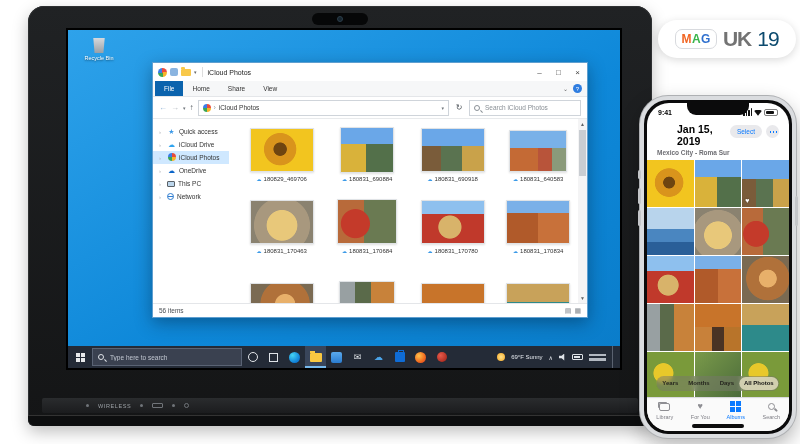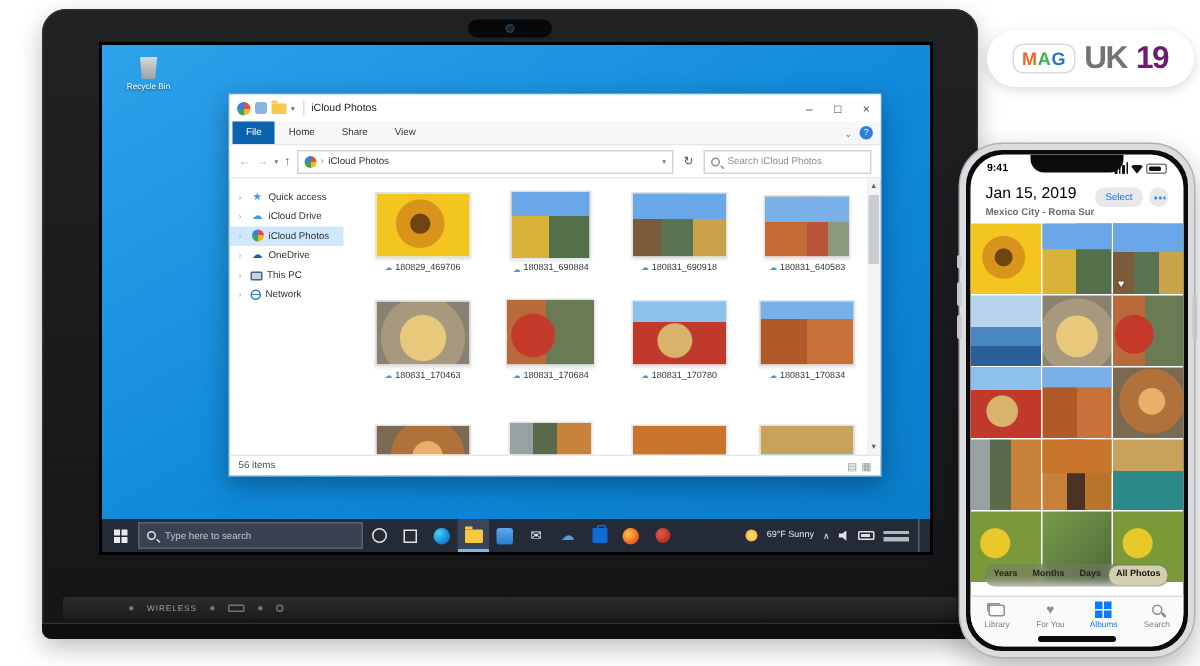--- a/index.html
+++ b/index.html
@@ -158,21 +158,21 @@
     border-radius:0 0 9px 9px;z-index:8;}
   .pstatus{height:16px;display:flex;align-items:center;justify-content:space-between;padding:2px 11px 0;}
   .ptime{font-size:7px;font-weight:bold;color:#000;}
   .sticons{display:flex;align-items:flex-end;gap:2px;}
   .sig{display:flex;align-items:flex-end;gap:1px;}
   .sig i{width:1.5px;background:#111;display:block;border-radius:.5px;}
   .wifi{width:8px;height:6px;background:#111;clip-path:polygon(50% 100%,0 18%,14% 0,86% 0,100% 18%);border-radius:2px;}
   .pbattery{width:14px;height:7px;border:1px solid rgba(0,0,0,.5);border-radius:2px;position:relative;}
   .pbattery:after{content:"";position:absolute;left:1px;top:1px;bottom:1px;width:8px;background:#111;border-radius:1px;}
   .phead{display:flex;justify-content:space-between;align-items:flex-start;padding:5px 10px 4px;}
-  .phtitle{font-size:10.5px;font-weight:normal;color:#000;line-height:1.1;}
+  .phtitle{font-size:10.5px;font-weight:bold;color:#000;line-height:1.1;margin-left:20px;}
   .phsub{font-size:6.5px;font-weight:bold;color:#6e6e73;margin-top:2px;}
   .phactions{display:flex;align-items:center;gap:4px;margin-top:1px;}
   .selpill{height:13px;border-radius:7px;background:#e9e9ec;color:#0a7aff;font-size:6.5px;
     display:flex;align-items:center;padding:0 7px;}
   .morec{width:13px;height:13px;border-radius:50%;background:#e9e9ec;display:flex;align-items:center;justify-content:center;}
   .mdots{width:8px;height:2px;background-image:radial-gradient(circle,#0a7aff .8px,rgba(0,0,0,0) 1px);
     background-size:3px 2px;background-repeat:repeat-x;}
   .pgrid{display:grid;grid-template-columns:repeat(3,1fr);grid-auto-rows:47px;gap:1px;}
   .tile{position:relative;}
   .heart{position:absolute;left:3px;bottom:3px;color:#fff;font-size:7px;line-height:1;text-shadow:0 0 2px rgba(0,0,0,.4);}
@@ -194,21 +194,21 @@
   .homebar{position:absolute;left:50%;bottom:3px;transform:translateX(-50%);width:52px;height:4px;background:#0c0c0d;border-radius:2px;z-index:9;}
 
   
   .logo-pill{position:absolute;left:658px;top:20px;width:138px;height:38px;background:#fff;border-radius:22px;
     box-shadow:0 2px 8px rgba(0,0,0,.15);display:flex;align-items:center;justify-content:center;gap:6px;z-index:10;}
   .magb{border:1.5px solid #d8dade;border-radius:7px;padding:2px 5px;font-size:12px;font-weight:bold;letter-spacing:.5px;display:flex;}
   .magb .m{color:#f26522;}
   .magb .a{color:#39b54a;}
   .magb .g{color:#2e6fce;}
   .lg-gray{font-size:21px;font-weight:bold;color:#737373;letter-spacing:-1px;}
-  .lg-orange{font-size:21px;font-weight:bold;color:#701a75;letter-spacing:-1px;}
+  .lg-orange{font-size:21px;font-weight:normal;color:#0c4a6e;letter-spacing:-1px;}
 </style>
 </head>
 <body>
 
 <div class="stage">
 
   <div class="laptop">
     <div class="webcam">
         <i></i>
       </div>

